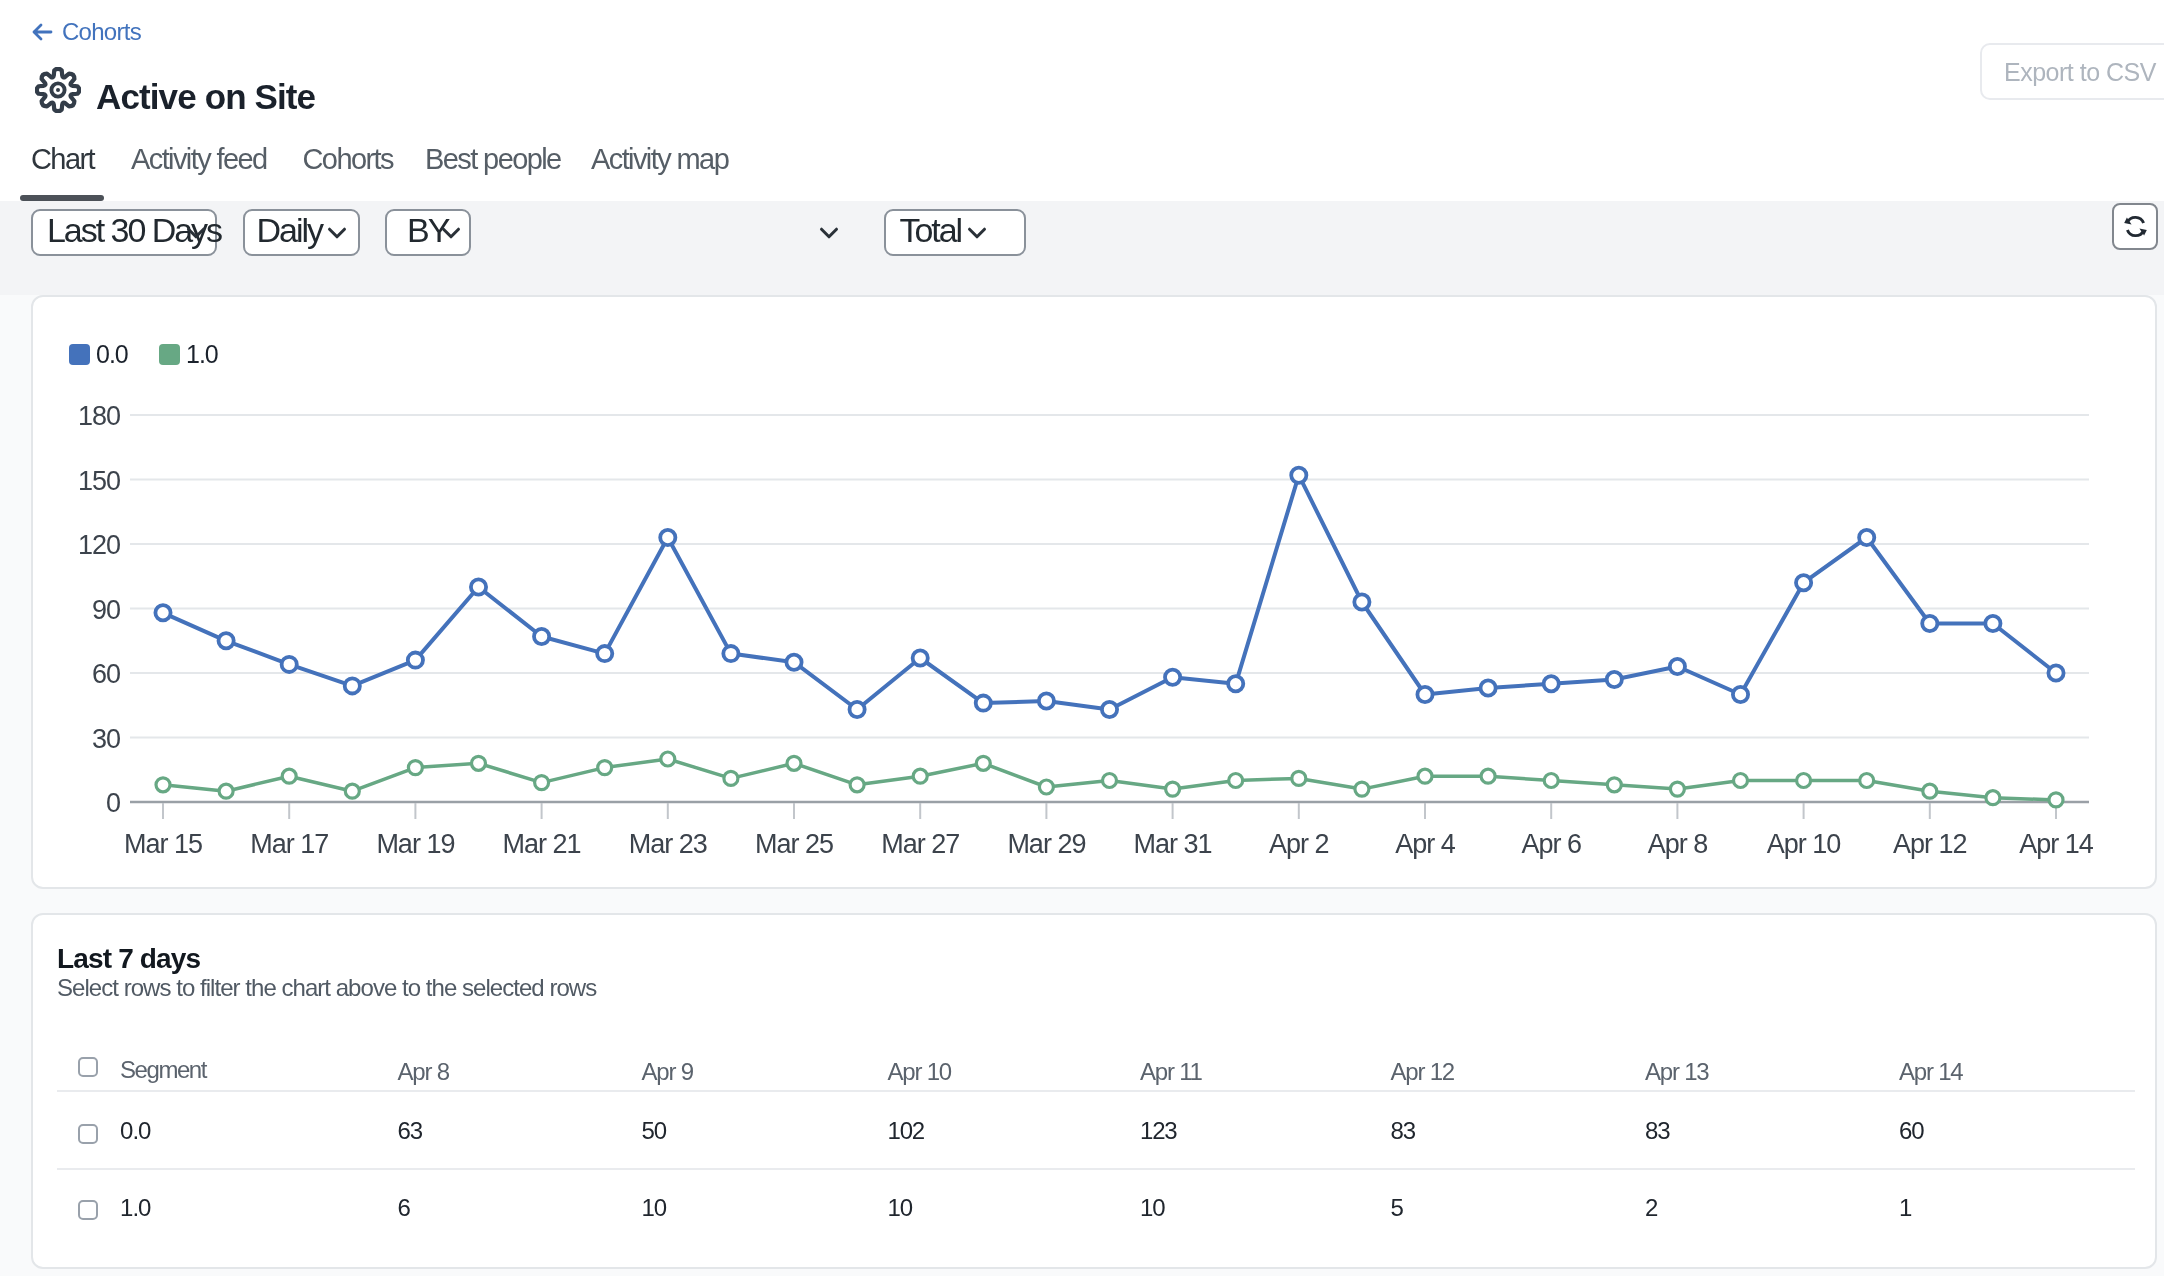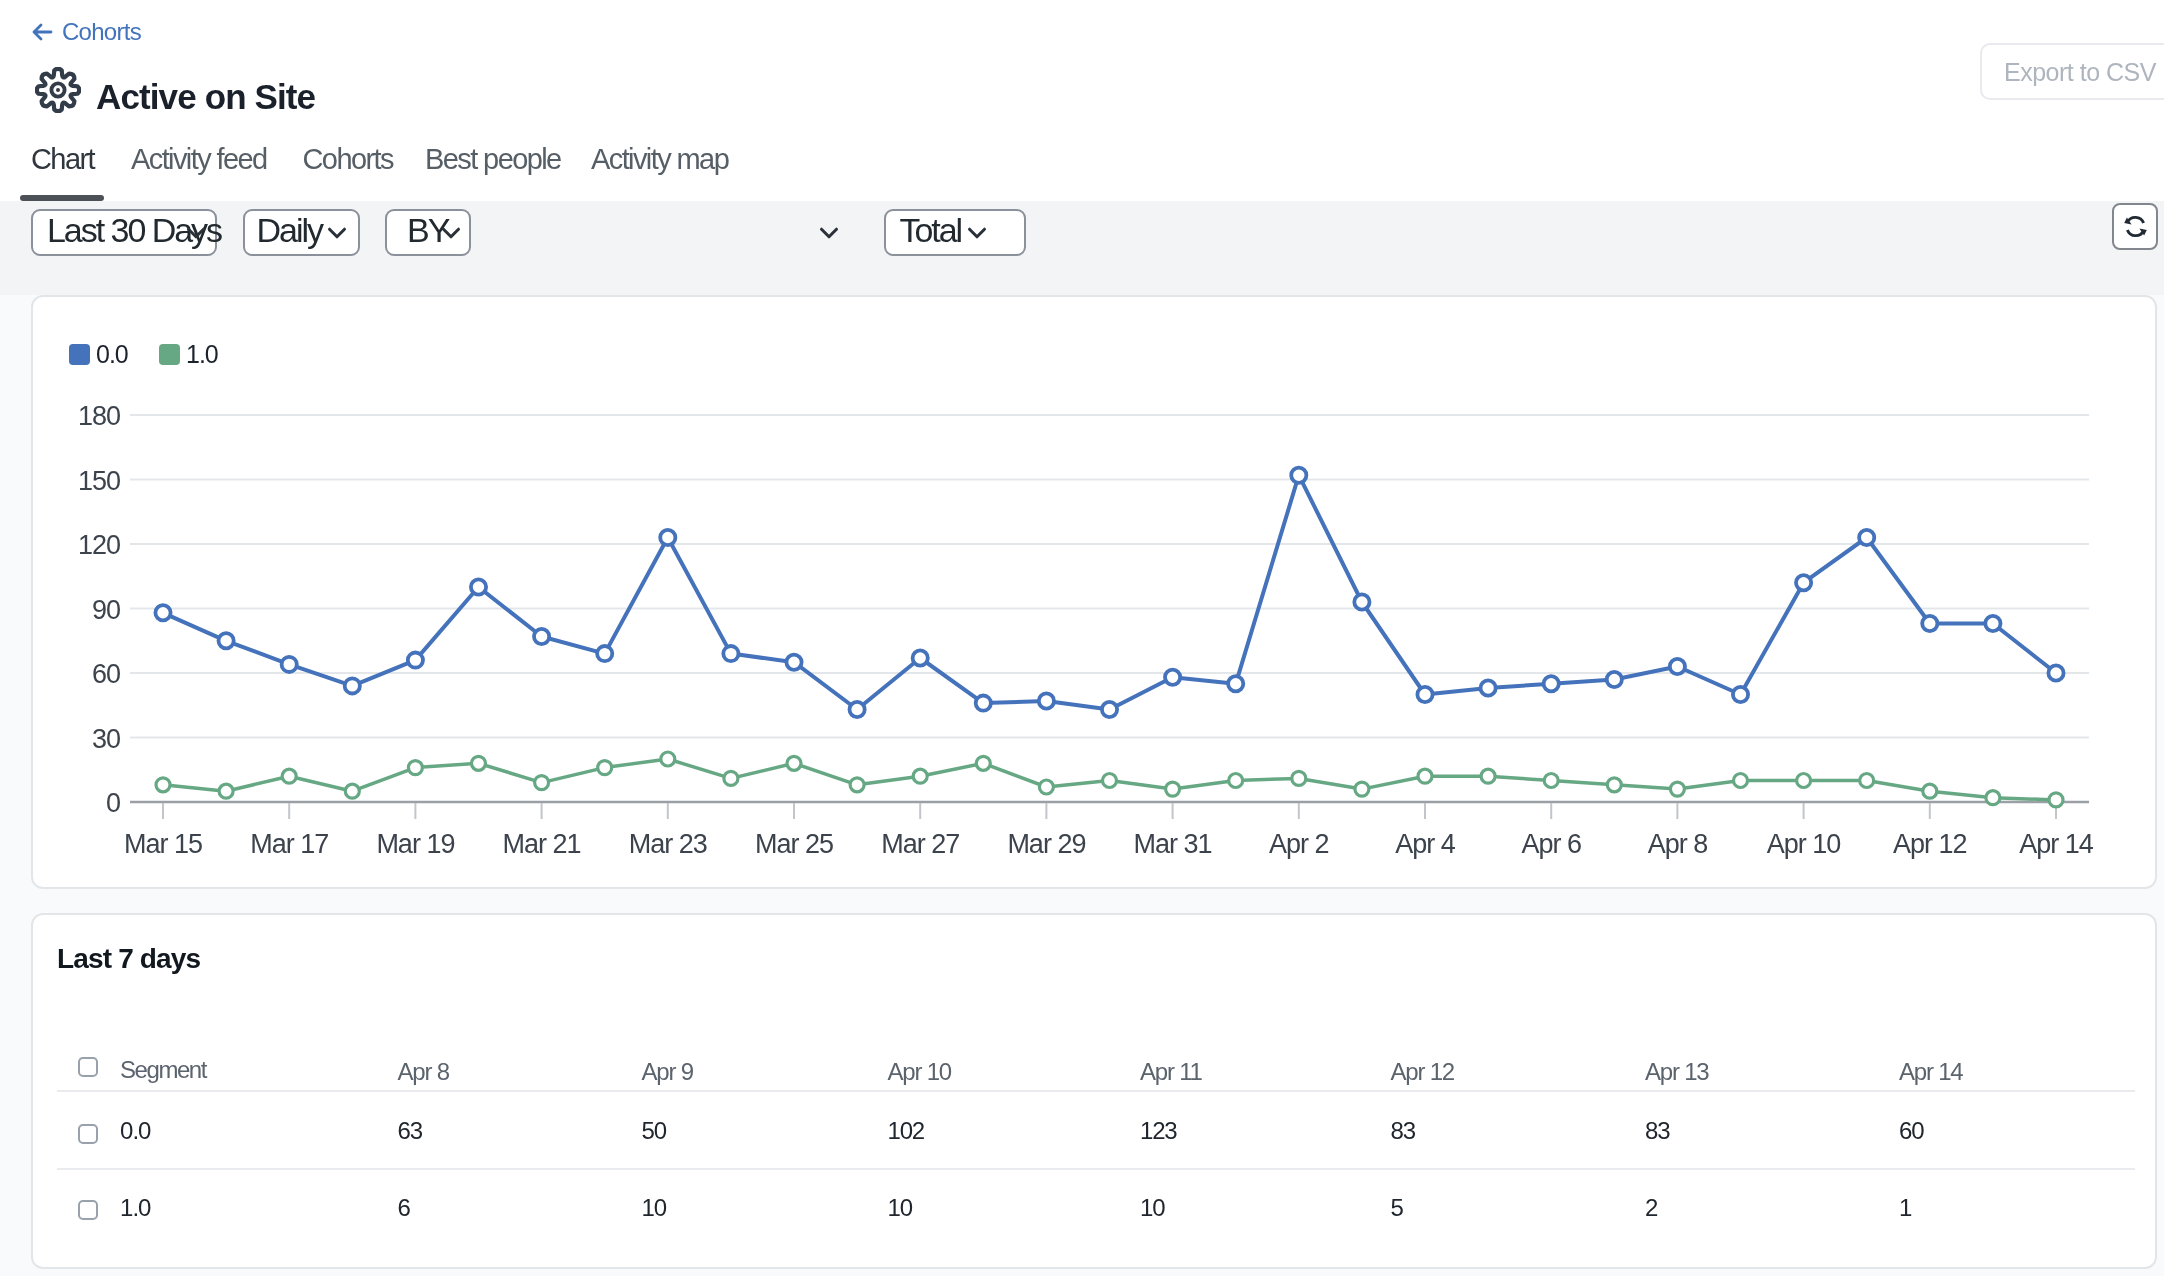--- a/index.html
+++ b/index.html
@@ -186,20 +186,21 @@
 <circle cx="2023.0" cy="376.0" r="7.6" fill="#fff" stroke="#4472bb" stroke-width="3.8"></circle>
 </svg>
 <div style="position:absolute;left:35.5px;top:47px;width:21px;height:21px;background:#4472bb;border-radius:4px"></div>
 <div style="position:absolute;left:63px;top:44.8px;font-size:25px;color:#1b222c;font-weight:400;line-height:25px;letter-spacing:-0.04em;white-space:nowrap;">0.0</div>
 <div style="position:absolute;left:126px;top:47px;width:21px;height:21px;background:#67a884;border-radius:4px"></div>
 <div style="position:absolute;left:153px;top:44.8px;font-size:25px;color:#1b222c;font-weight:400;line-height:25px;letter-spacing:-0.04em;white-space:nowrap;">1.0</div>
 </div>
 
 <div class="card" style="left:31px;top:913px;width:2126px;height:356px"></div>
 <div style="position:absolute;left:57px;top:944.8px;font-size:28px;color:#12181f;font-weight:700;line-height:28px;letter-spacing:-0.03em;white-space:nowrap;">Last 7 days</div>
+<div style="position:absolute;left:57px;top:975.7px;font-size:24px;color:#515a64;font-weight:400;line-height:24px;letter-spacing:-0.04em;white-space:nowrap;">Select rows to filter the chart above to the selected rows</div>
 
 <div style="position:absolute;left:78px;top:1057px;width:20px;height:20px;border:2.4px solid #99a1ab;border-radius:5px;background:#fff;box-sizing:border-box"></div>
 <div style="position:absolute;left:120px;top:1058.0px;font-size:24px;color:#5b636d;font-weight:400;line-height:24px;letter-spacing:-0.06em;white-space:nowrap;">Segment</div>
 <div style="position:absolute;left:397.5px;top:1059.7px;font-size:24px;color:#5b636d;font-weight:400;line-height:24px;letter-spacing:-0.05em">Apr 8</div>
 <div style="position:absolute;left:641.5px;top:1059.7px;font-size:24px;color:#5b636d;font-weight:400;line-height:24px;letter-spacing:-0.05em">Apr 9</div>
 <div style="position:absolute;left:887.5px;top:1059.7px;font-size:24px;color:#5b636d;font-weight:400;line-height:24px;letter-spacing:-0.05em">Apr 10</div>
 <div style="position:absolute;left:1140px;top:1059.7px;font-size:24px;color:#5b636d;font-weight:400;line-height:24px;letter-spacing:-0.05em">Apr 11</div>
 <div style="position:absolute;left:1390.5px;top:1059.7px;font-size:24px;color:#5b636d;font-weight:400;line-height:24px;letter-spacing:-0.05em">Apr 12</div>
 <div style="position:absolute;left:1645px;top:1059.7px;font-size:24px;color:#5b636d;font-weight:400;line-height:24px;letter-spacing:-0.05em">Apr 13</div>
 <div style="position:absolute;left:1899px;top:1059.7px;font-size:24px;color:#5b636d;font-weight:400;line-height:24px;letter-spacing:-0.05em">Apr 14</div>

